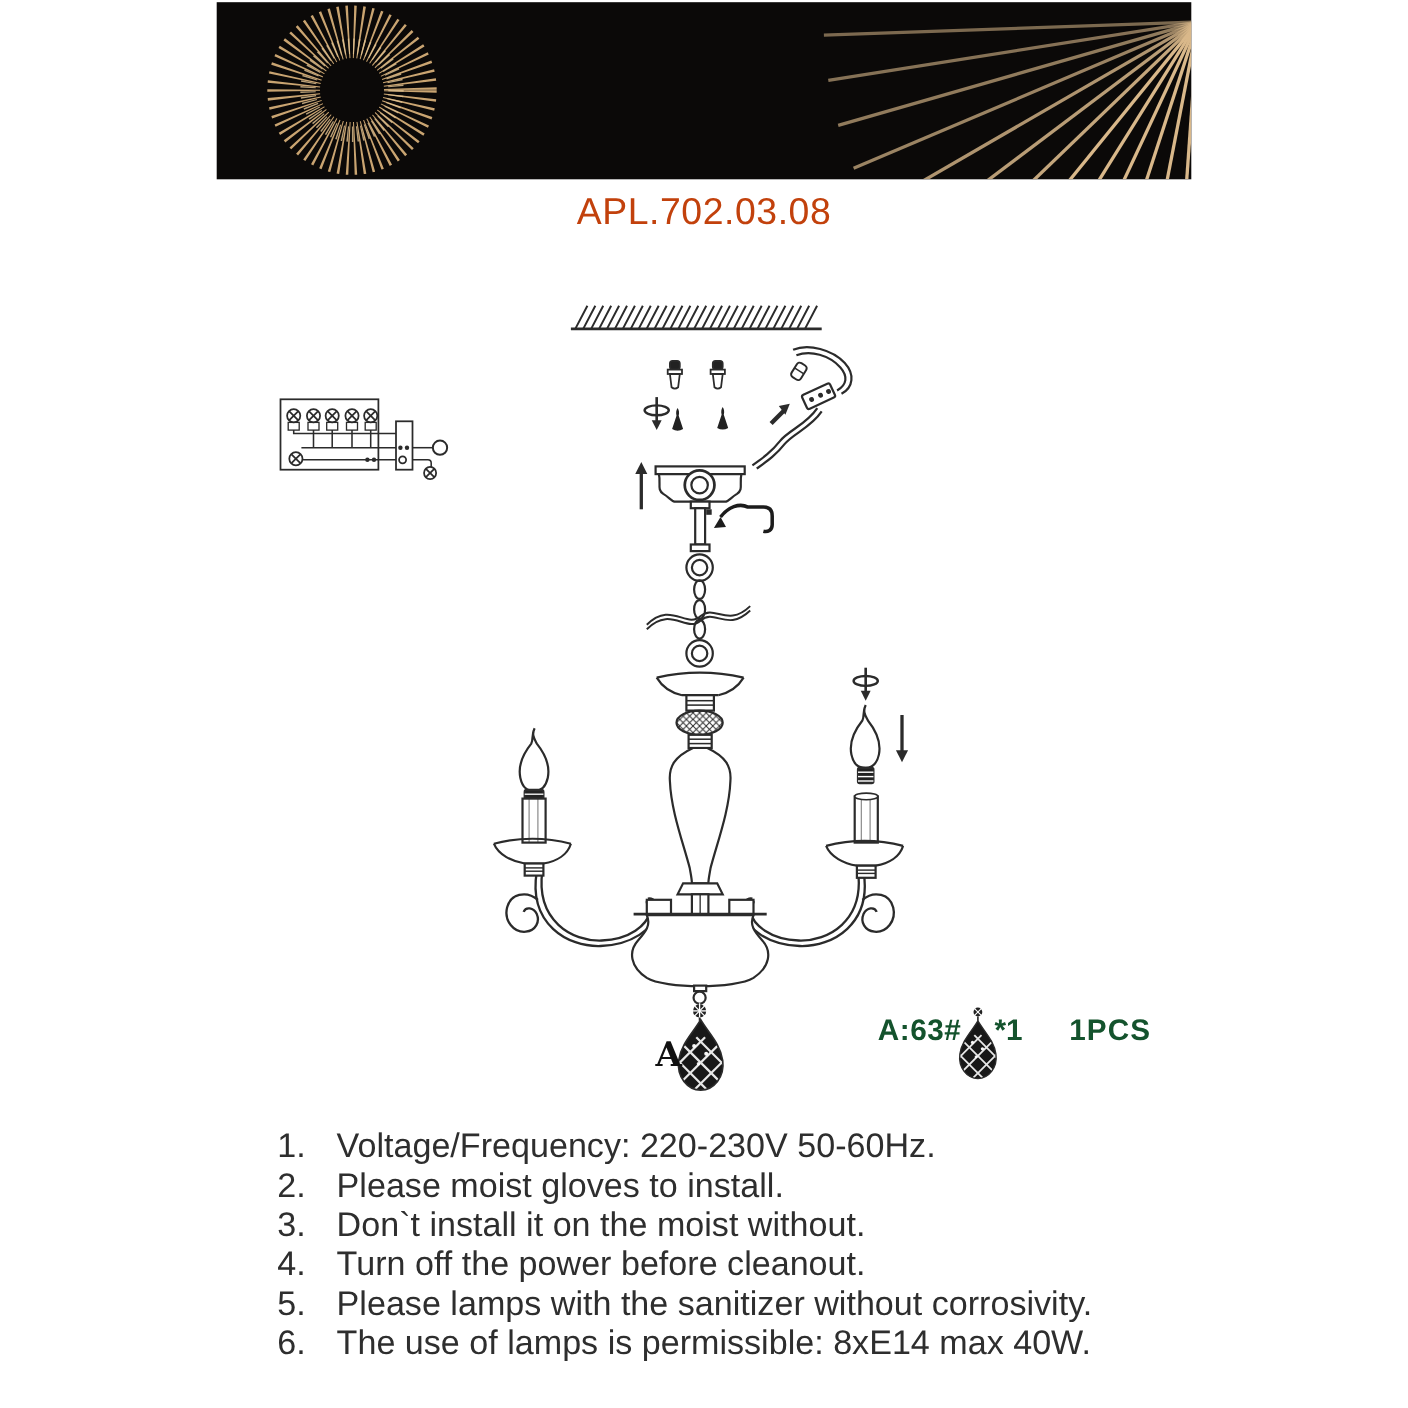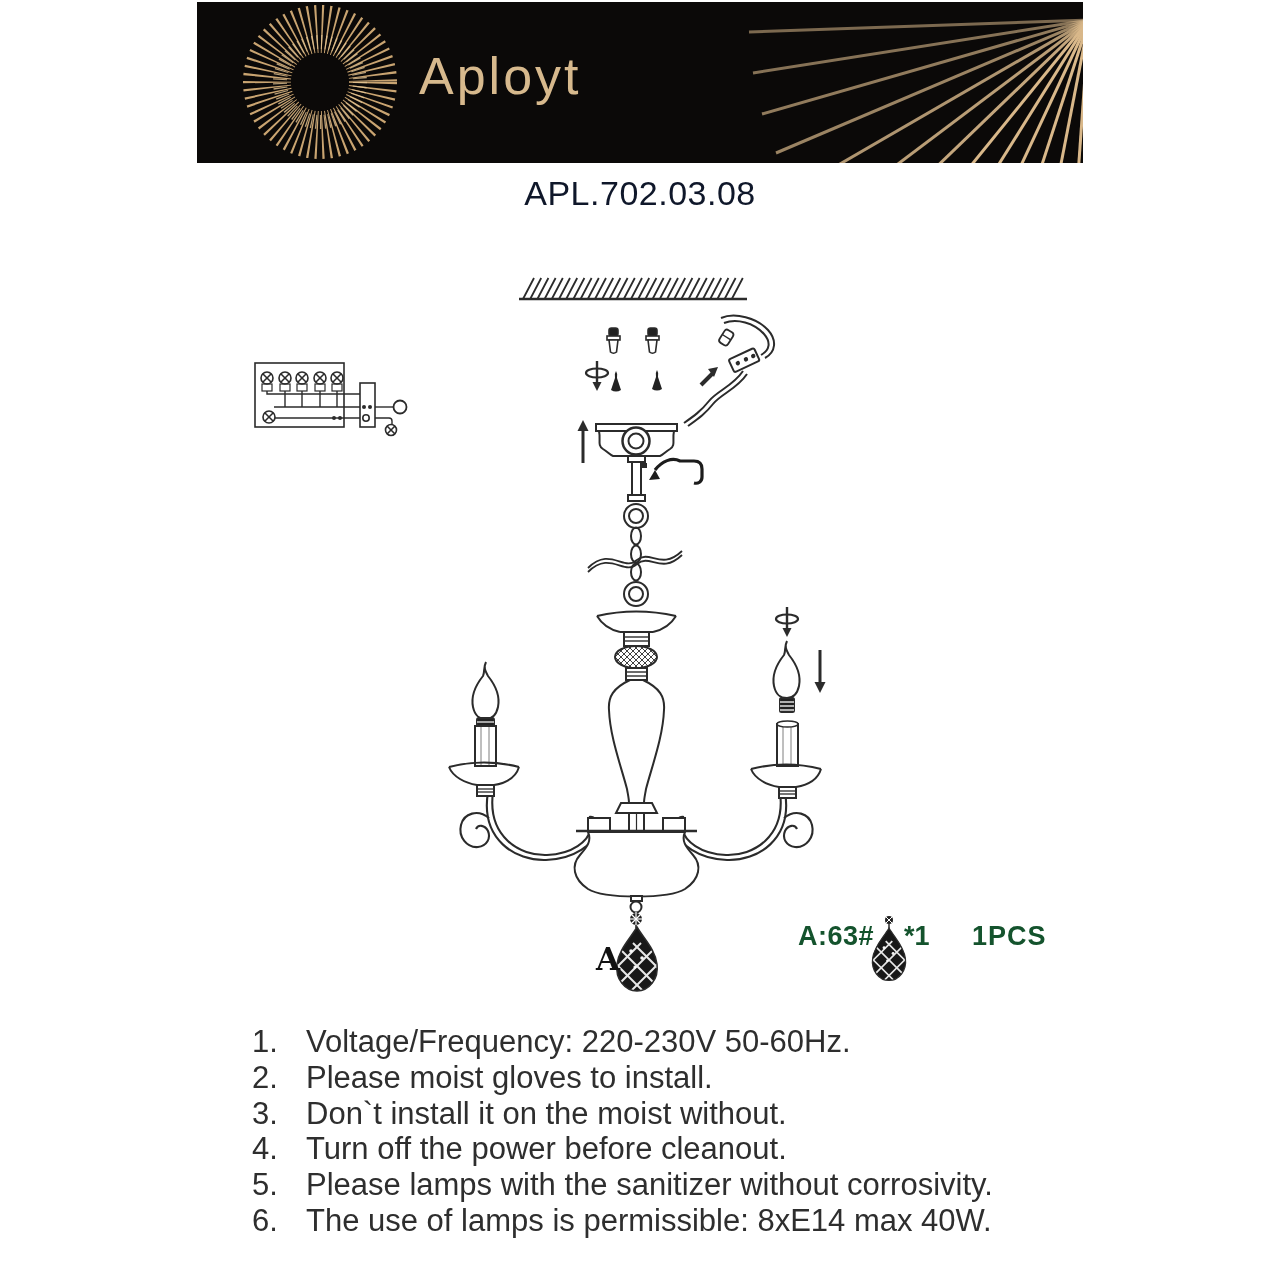--- a/index.html
+++ b/index.html
@@ -16,21 +16,21 @@
   }
   .banner svg{position:absolute;left:0;top:0;}
   .brand{
     position:absolute;left:222px;top:44px;
     font-size:52px;line-height:60px;font-weight:400;
     letter-spacing:3px;color:#d7b98d;
   }
   
   .title-wrap{position:absolute;left:0;top:174px;width:1280px;text-align:center;}
   .title-line1{font-size:34px;line-height:38px;color:#2f2f2f;letter-spacing:0.2px;}
-  .title-line2{font-size:34px;line-height:38px;color:#0f172a;letter-spacing:0.5px;}
+  .title-line2{font-size:34px;line-height:38px;color:#c2410c;letter-spacing:0.5px;}
   
   .drawing{position:absolute;left:0;top:0;width:1280px;height:1280px;}
   
   .pendant-label{
     position:absolute;left:595px;top:941px;width:26px;text-align:center;
     font-family:"DejaVu Serif", serif;font-weight:700;font-size:31px;color:#111;
   }
   .parts-note{position:absolute;top:921px;left:0;width:1280px;height:40px;font-weight:700;color:#14532d;}
   .parts-code{position:absolute;left:798px;font-size:27px;letter-spacing:0.5px;}
   .parts-mult{position:absolute;left:904px;font-size:27px;}
@@ -62,21 +62,20 @@
       <line x1="892" y1="18" x2="620" y2="223" opacity="0.85"></line>
       <line x1="892" y1="18" x2="647" y2="254" opacity="0.9"></line>
       <line x1="892" y1="18" x2="678" y2="282"></line>
       <line x1="892" y1="18" x2="712" y2="306"></line>
       <line x1="892" y1="18" x2="748" y2="326"></line>
       <line x1="892" y1="18" x2="787" y2="341"></line>
       <line x1="892" y1="18" x2="827" y2="352"></line>
       <line x1="892" y1="18" x2="868" y2="357"></line>
     </g>
   </svg>
-  <div class="brand">Aployt</div>
 </div>
 
 <div class="title-wrap">
   <div class="title-line2">APL.702.03.08</div>
 </div>
 
 <svg class="drawing" viewBox="0 0 1280 1280">
   <defs>
     <pattern id="mesh" width="6" height="6" patternUnits="userSpaceOnUse">
       <path d="M0,0 L6,6 M6,0 L0,6" stroke="#2b2b2b" stroke-width="0.9" fill="none"></path>

